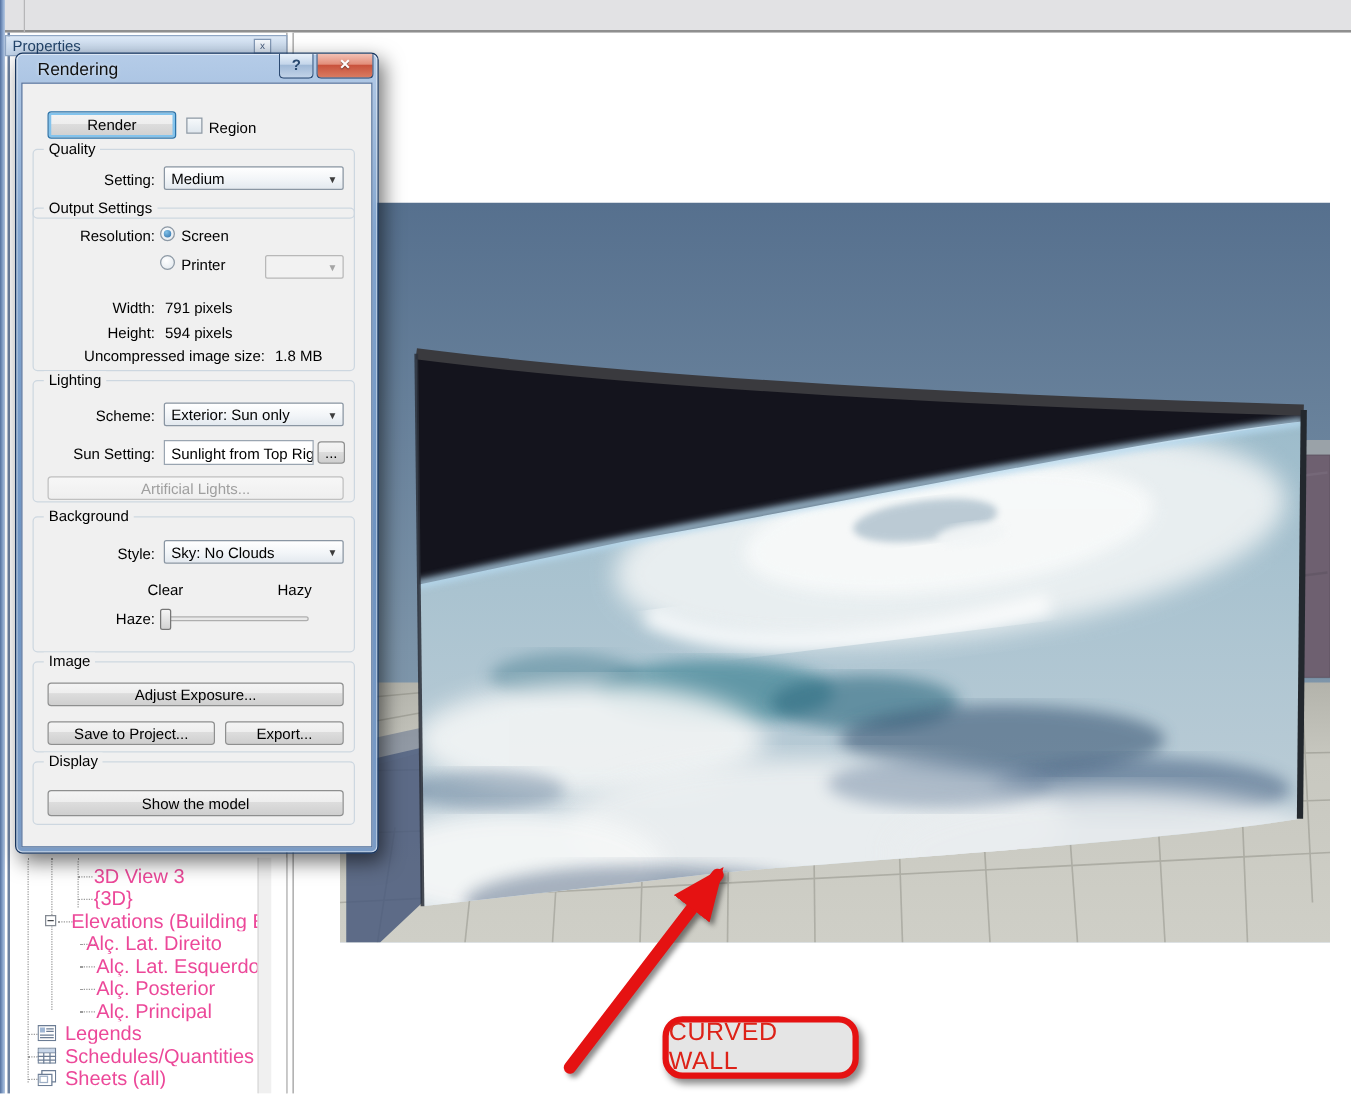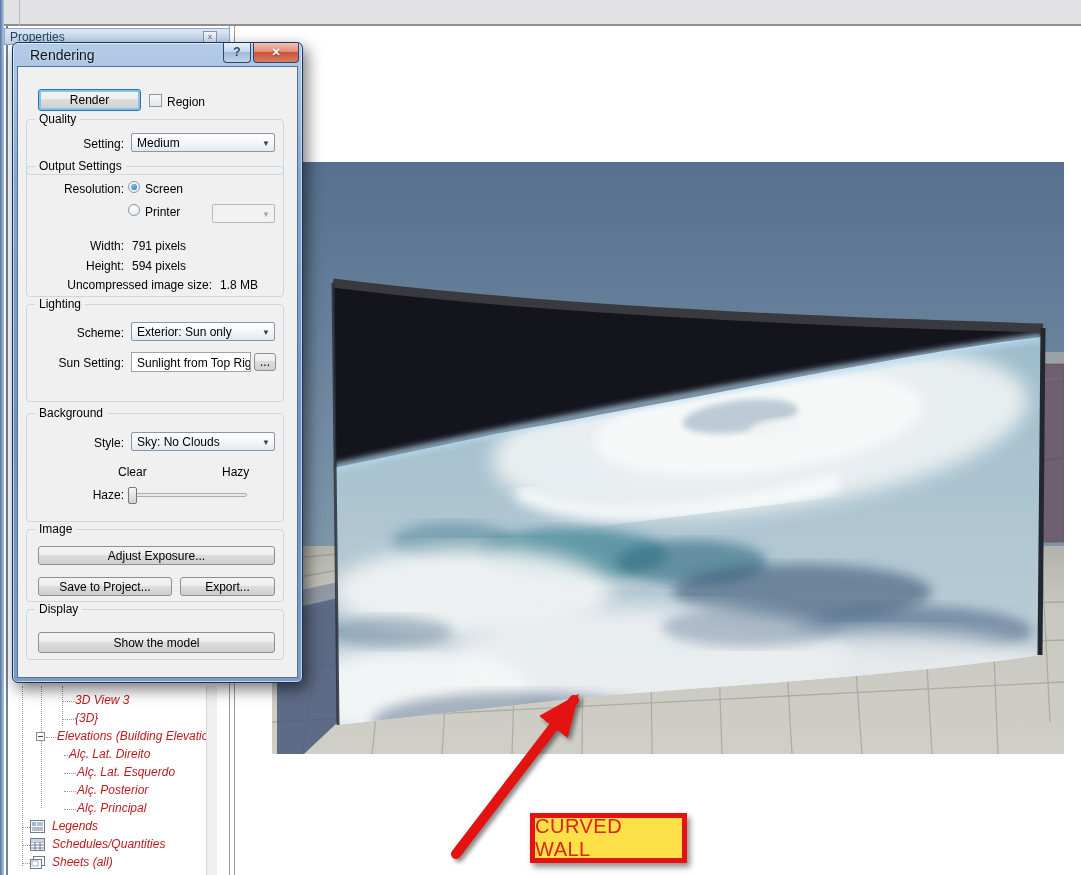--- a/index.html
+++ b/index.html
@@ -17,21 +17,21 @@
 
   
   .props-titlebar { position:absolute; left:4px; top:28px; width:226px; height:17px; z-index:2;
       background:linear-gradient(180deg,#dce8f6,#c0d2e8); border:1px solid #8fa6c4; }
   .props-title { position:absolute; left:5px; top:1px; font-size:12px; color:#23456b; }
   .props-close { position:absolute; right:12px; top:2px; width:14px; height:12px; background:linear-gradient(180deg,#f5f8fc,#d7e2ef);
       border:1px solid #8399b6; font-size:8px; line-height:10px; text-align:center; color:#44597a; }
 
   
   .tree { position:absolute; left:8px; top:686px; width:221px; height:189px; overflow:hidden; background:#ffffff; z-index:1;
-      font-size:12px; color:#b91c1c;font-style:italic; }
+      font-size:16px; color:#ec4899; }
   .tree-scroll { position:absolute; left:198px; top:0; width:11px; height:189px; background:#f0f0f0; border-left:1px solid #d8d8d8; }
   .tree-vline { position:absolute; top:0; width:0; border-left:1px dotted #9a9a9a; }
   .tree-row { position:absolute; height:16px; white-space:nowrap; overflow:hidden; width:206px; cursor:default; }
   .tree-row .stub { position:absolute; top:8px; width:12px; border-top:1px dotted #9a9a9a; }
   .expand-box { position:absolute; width:9px; height:9px; top:3px; background:#fff; border:1px solid #848a93; }
   .expand-box::after { content:""; position:absolute; left:1px; right:1px; top:3px; height:1px; background:#44484e; }
   .tree-icon { position:absolute; top:1px; width:15px; height:13px; }
 
   
   .dialog { position:absolute; left:12px; top:42px; width:291px; height:641px; z-index:10;
@@ -75,21 +75,21 @@
   .slider-track { position:absolute; height:4px; background:#e9e9e9; border:1px solid #aeaeae; border-radius:2px; }
   .slider-thumb { position:absolute; width:9px; height:17px; background:linear-gradient(180deg,#f5f5f5,#d2d2d2); border:1px solid #767676; border-radius:2px; }
 
   
   .scene { position:absolute; left:272px; top:162px; width:792px; height:592px; z-index:1; }
 
   
   .anno-arrow { position:absolute; left:430px; top:678px; width:175px; height:195px; z-index:5;
       filter:drop-shadow(3px 3px 2px rgba(0,0,0,.45)); }
   .anno-label { position:absolute; left:530px; top:813px; width:157px; height:50px; z-index:5;
-      background:#fde047; border:5px solid #e51212; border-radius:0;
+      background:#e5e5e5; border:5px solid #e51212; border-radius:16px;
       box-shadow:3px 4px 6px rgba(0,0,0,.45);
       display:flex; align-items:center; justify-content:center;
       font-size:20px; color:#dd2218; letter-spacing:.5px; }
 </style>
 </head>
 <body>
 
 <div id="screen">
 
   <div class="topbar">
@@ -350,20 +350,21 @@
       <span class="lbl" style="left:20px; top:259px;">Scheme:</span>
       <div class="combo" style="left:113px; top:255px; width:144px;">
         <span>Exterior: Sun only</span>
         <span class="arr">▼</span>
       </div>
       <span class="lbl" style="left:20px; top:289px;">Sun Setting:</span>
       <div class="textbox" style="left:113px; top:285px; width:120px;">
         <span>Sunlight from Top Righ</span>
       </div>
       <button class="btn" style="left:236px; top:286px; width:22px; height:18px;">...</button>
+      <button class="btn btn-disabled" style="left:20px; top:314px; width:237px; height:19px;">Artificial Lights...</button>
 
       <div class="grp" style="top:346px; height:109px;">
         <span class="grp-label">Background</span>
       </div>
       <span class="lbl" style="left:20px; top:369px;">Style:</span>
       <div class="combo" style="left:113px; top:365px; width:144px;">
         <span>Sky: No Clouds</span>
         <span class="arr">▼</span>
       </div>
       <span style="position:absolute; left:100px; top:398px;">Clear</span>

